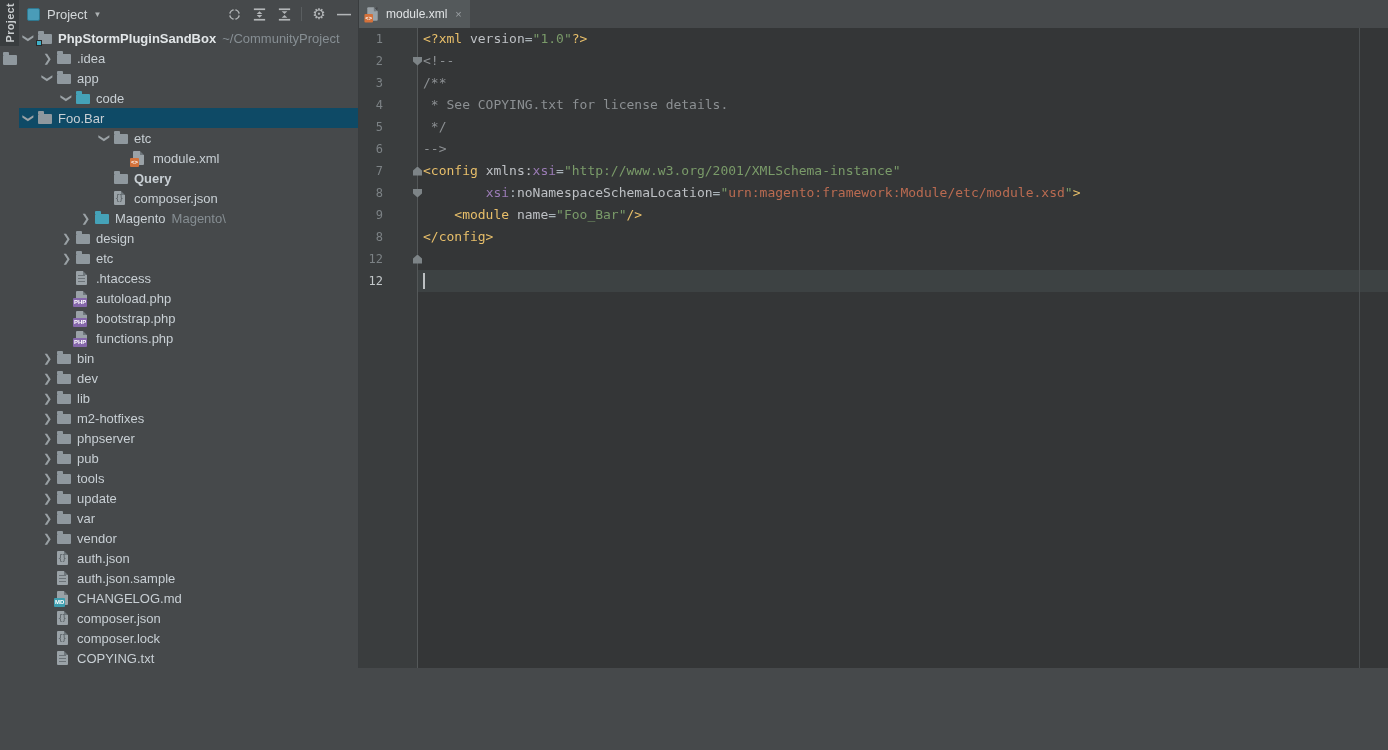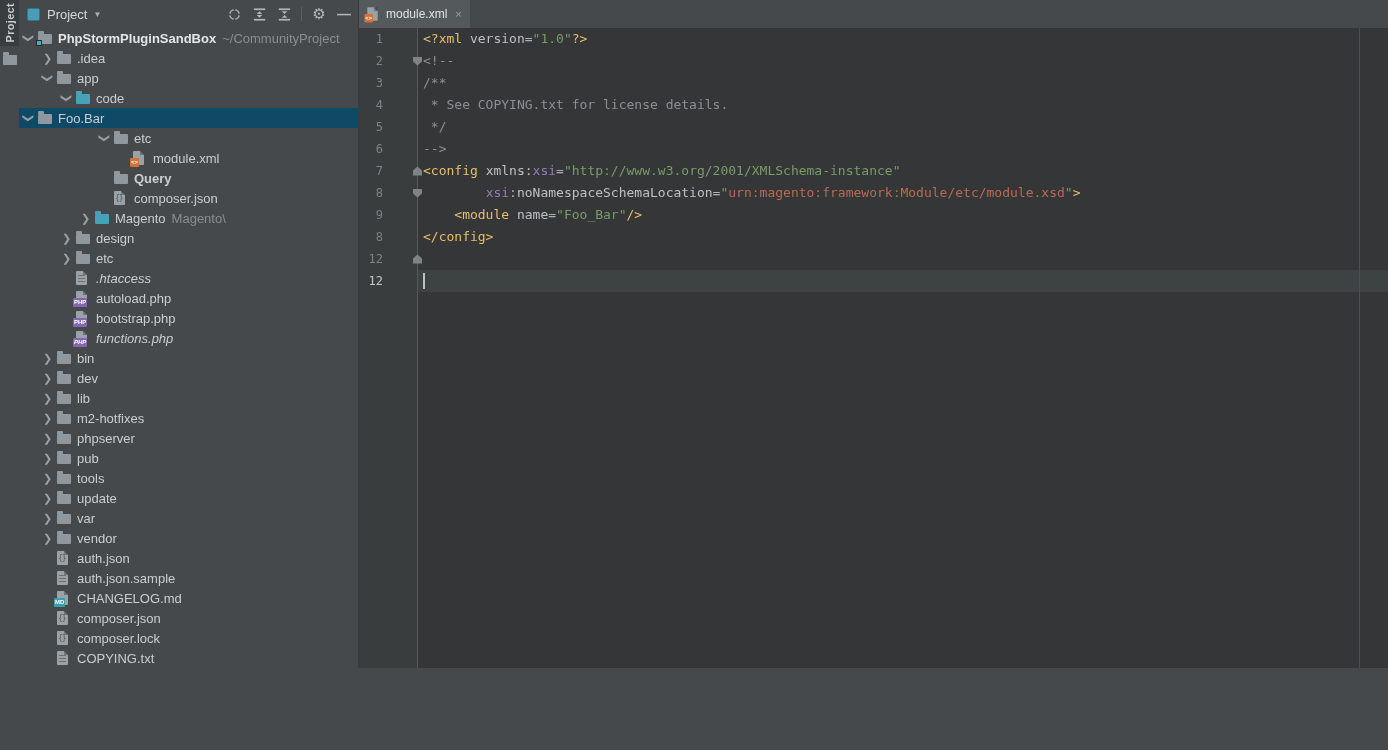--- a/index.html
+++ b/index.html
@@ -233,21 +233,21 @@
           </span>
           <span class="tlabel">design</span>
         </div>
         <div class="trow" style="padding-left: 38px;">
           <span class="chev">❯</span>
           <span class="ticon">
             <span class="folder"></span>
           </span>
           <span class="tlabel">etc</span>
         </div>
-        <div class="trow" style="padding-left: 38px; font-style: italic;">
+        <div class="trow" style="padding-left: 38px;">
           <span class="chev"></span>
           <span class="ticon">
             <span class="doc lines"></span>
           </span>
           <span class="tlabel">.htaccess</span>
         </div>
         <div class="trow" style="padding-left: 38px;">
           <span class="chev"></span>
           <span class="ticon">
             <span class="doc">
@@ -258,21 +258,21 @@
         </div>
         <div class="trow" style="padding-left: 38px;">
           <span class="chev"></span>
           <span class="ticon">
             <span class="doc">
               <span class="badge" style="background: rgb(133, 103, 171);">PHP</span>
             </span>
           </span>
           <span class="tlabel">bootstrap.php</span>
         </div>
-        <div class="trow" style="padding-left: 38px; font-style: italic;">
+        <div class="trow" style="padding-left: 38px;">
           <span class="chev"></span>
           <span class="ticon">
             <span class="doc">
               <span class="badge" style="background: rgb(133, 103, 171);">PHP</span>
             </span>
           </span>
           <span class="tlabel">functions.php</span>
         </div>
         <div class="trow" style="padding-left: 19px;">
           <span class="chev">❯</span>

